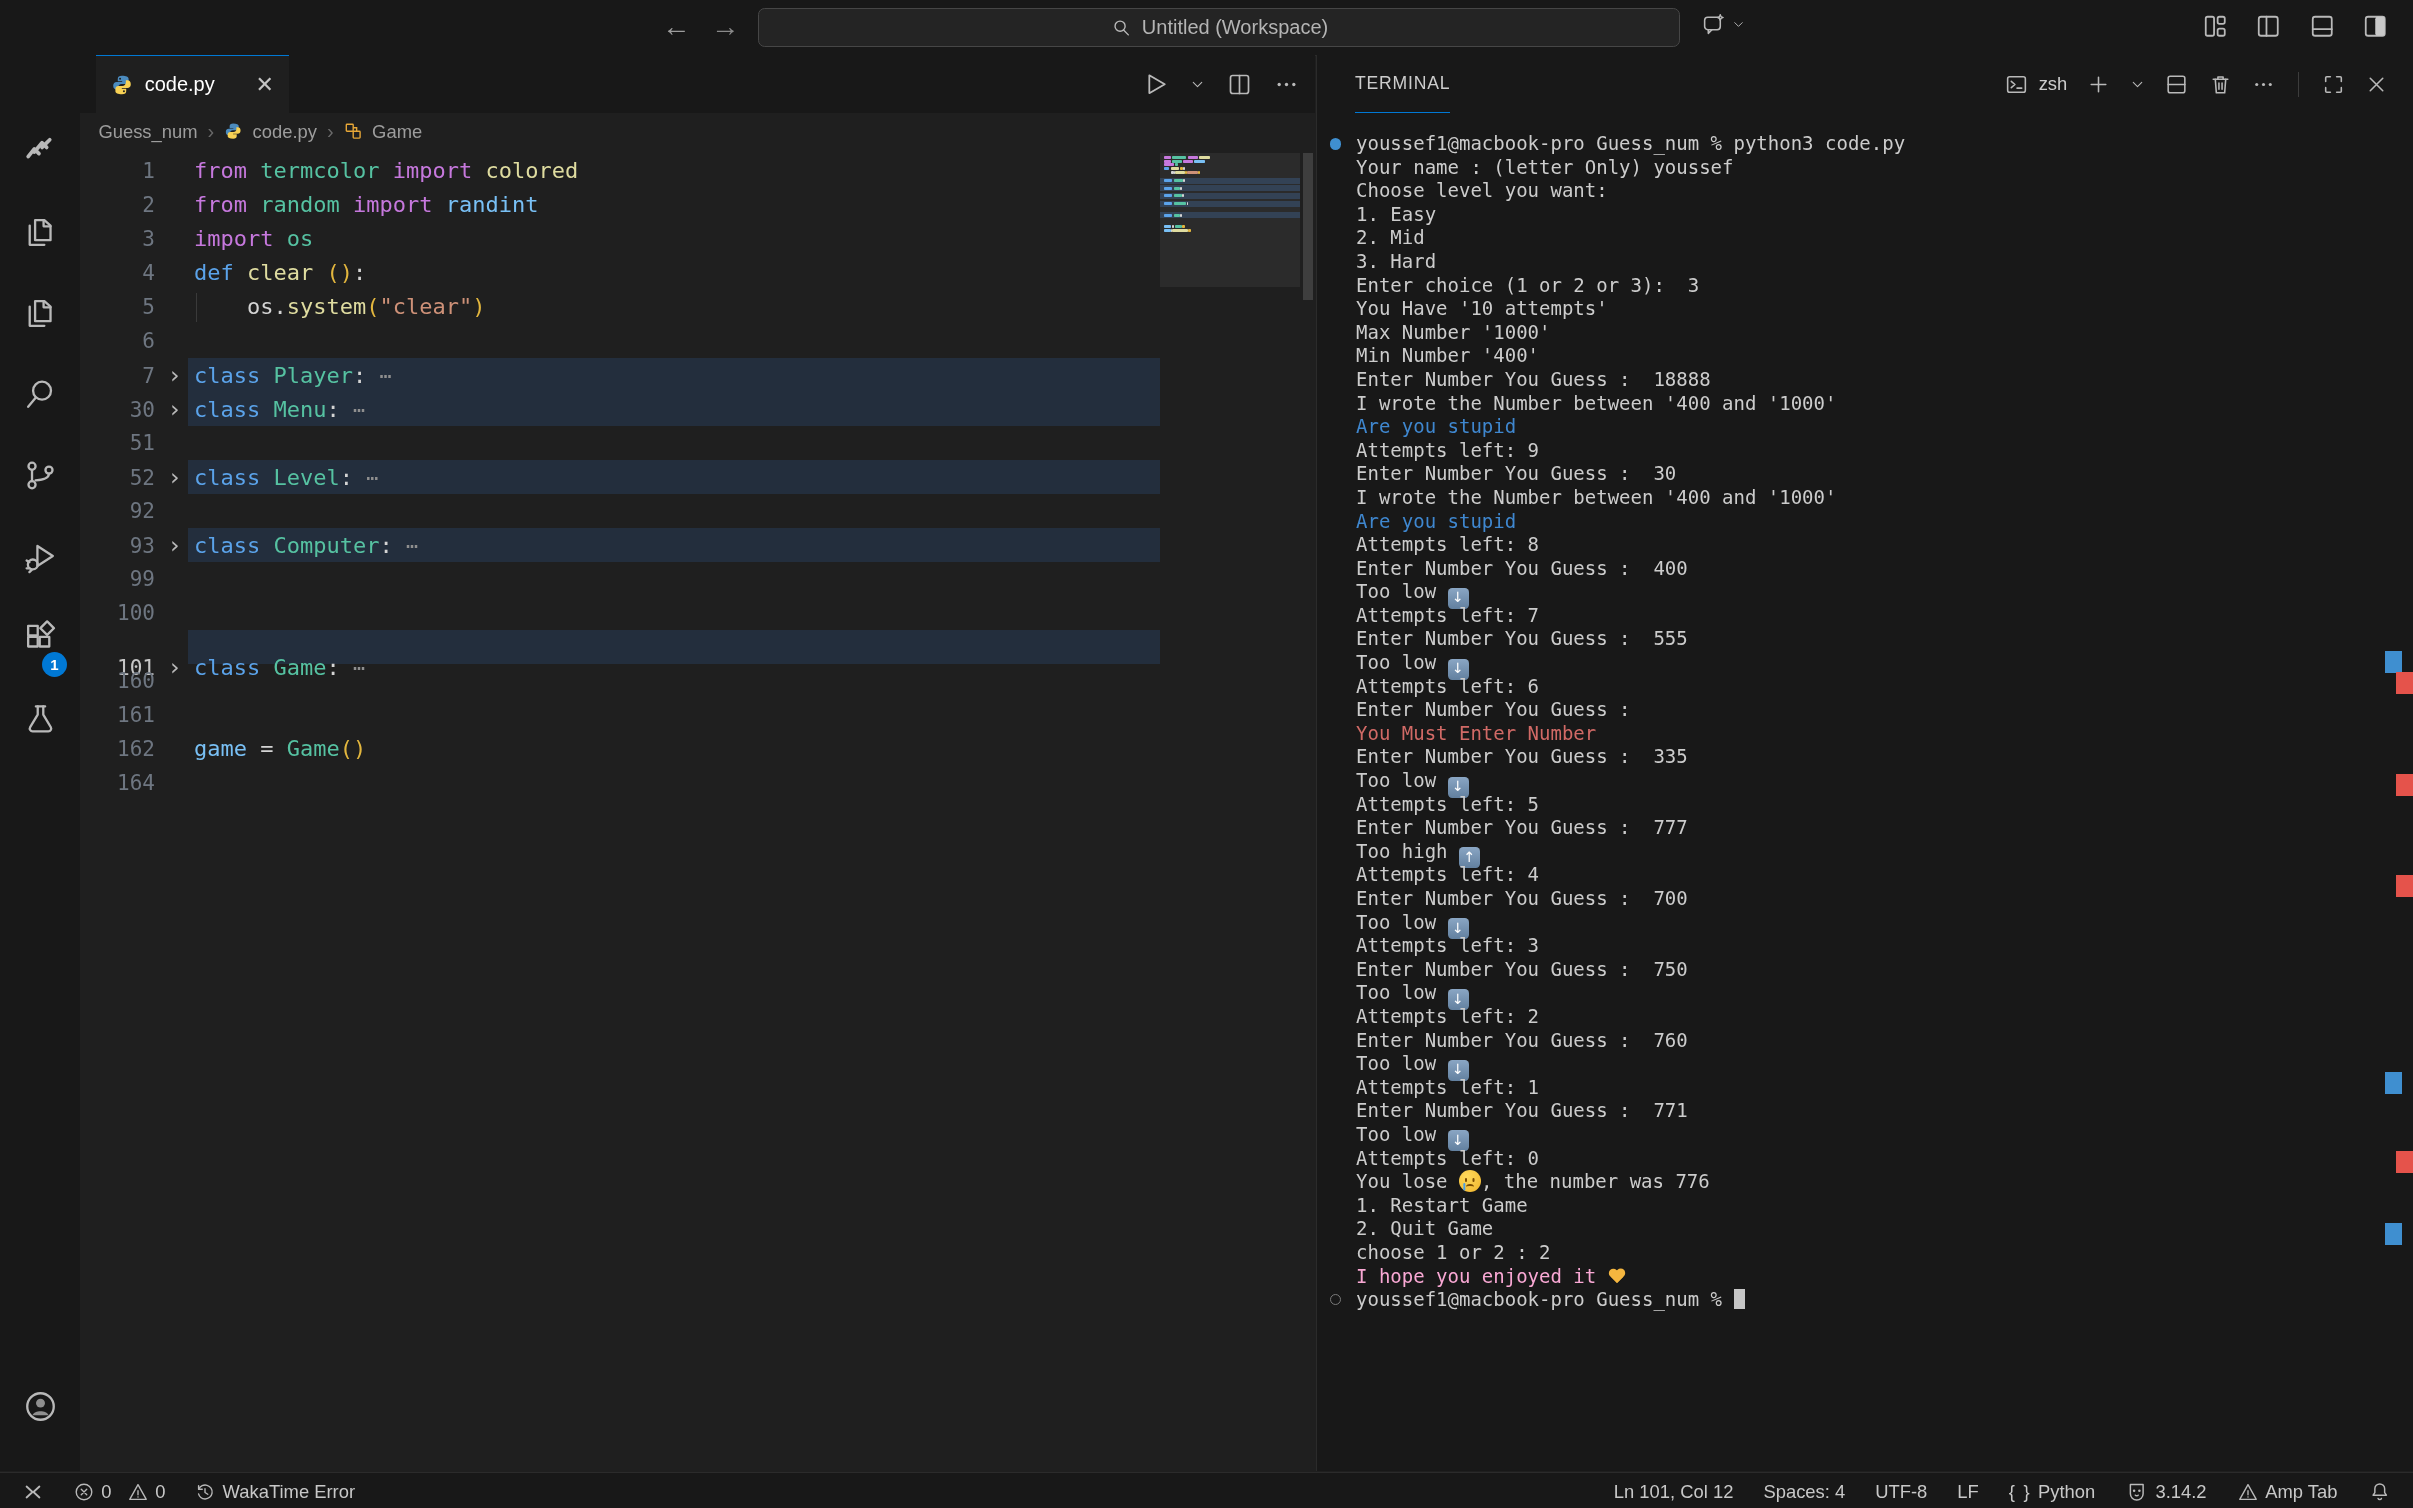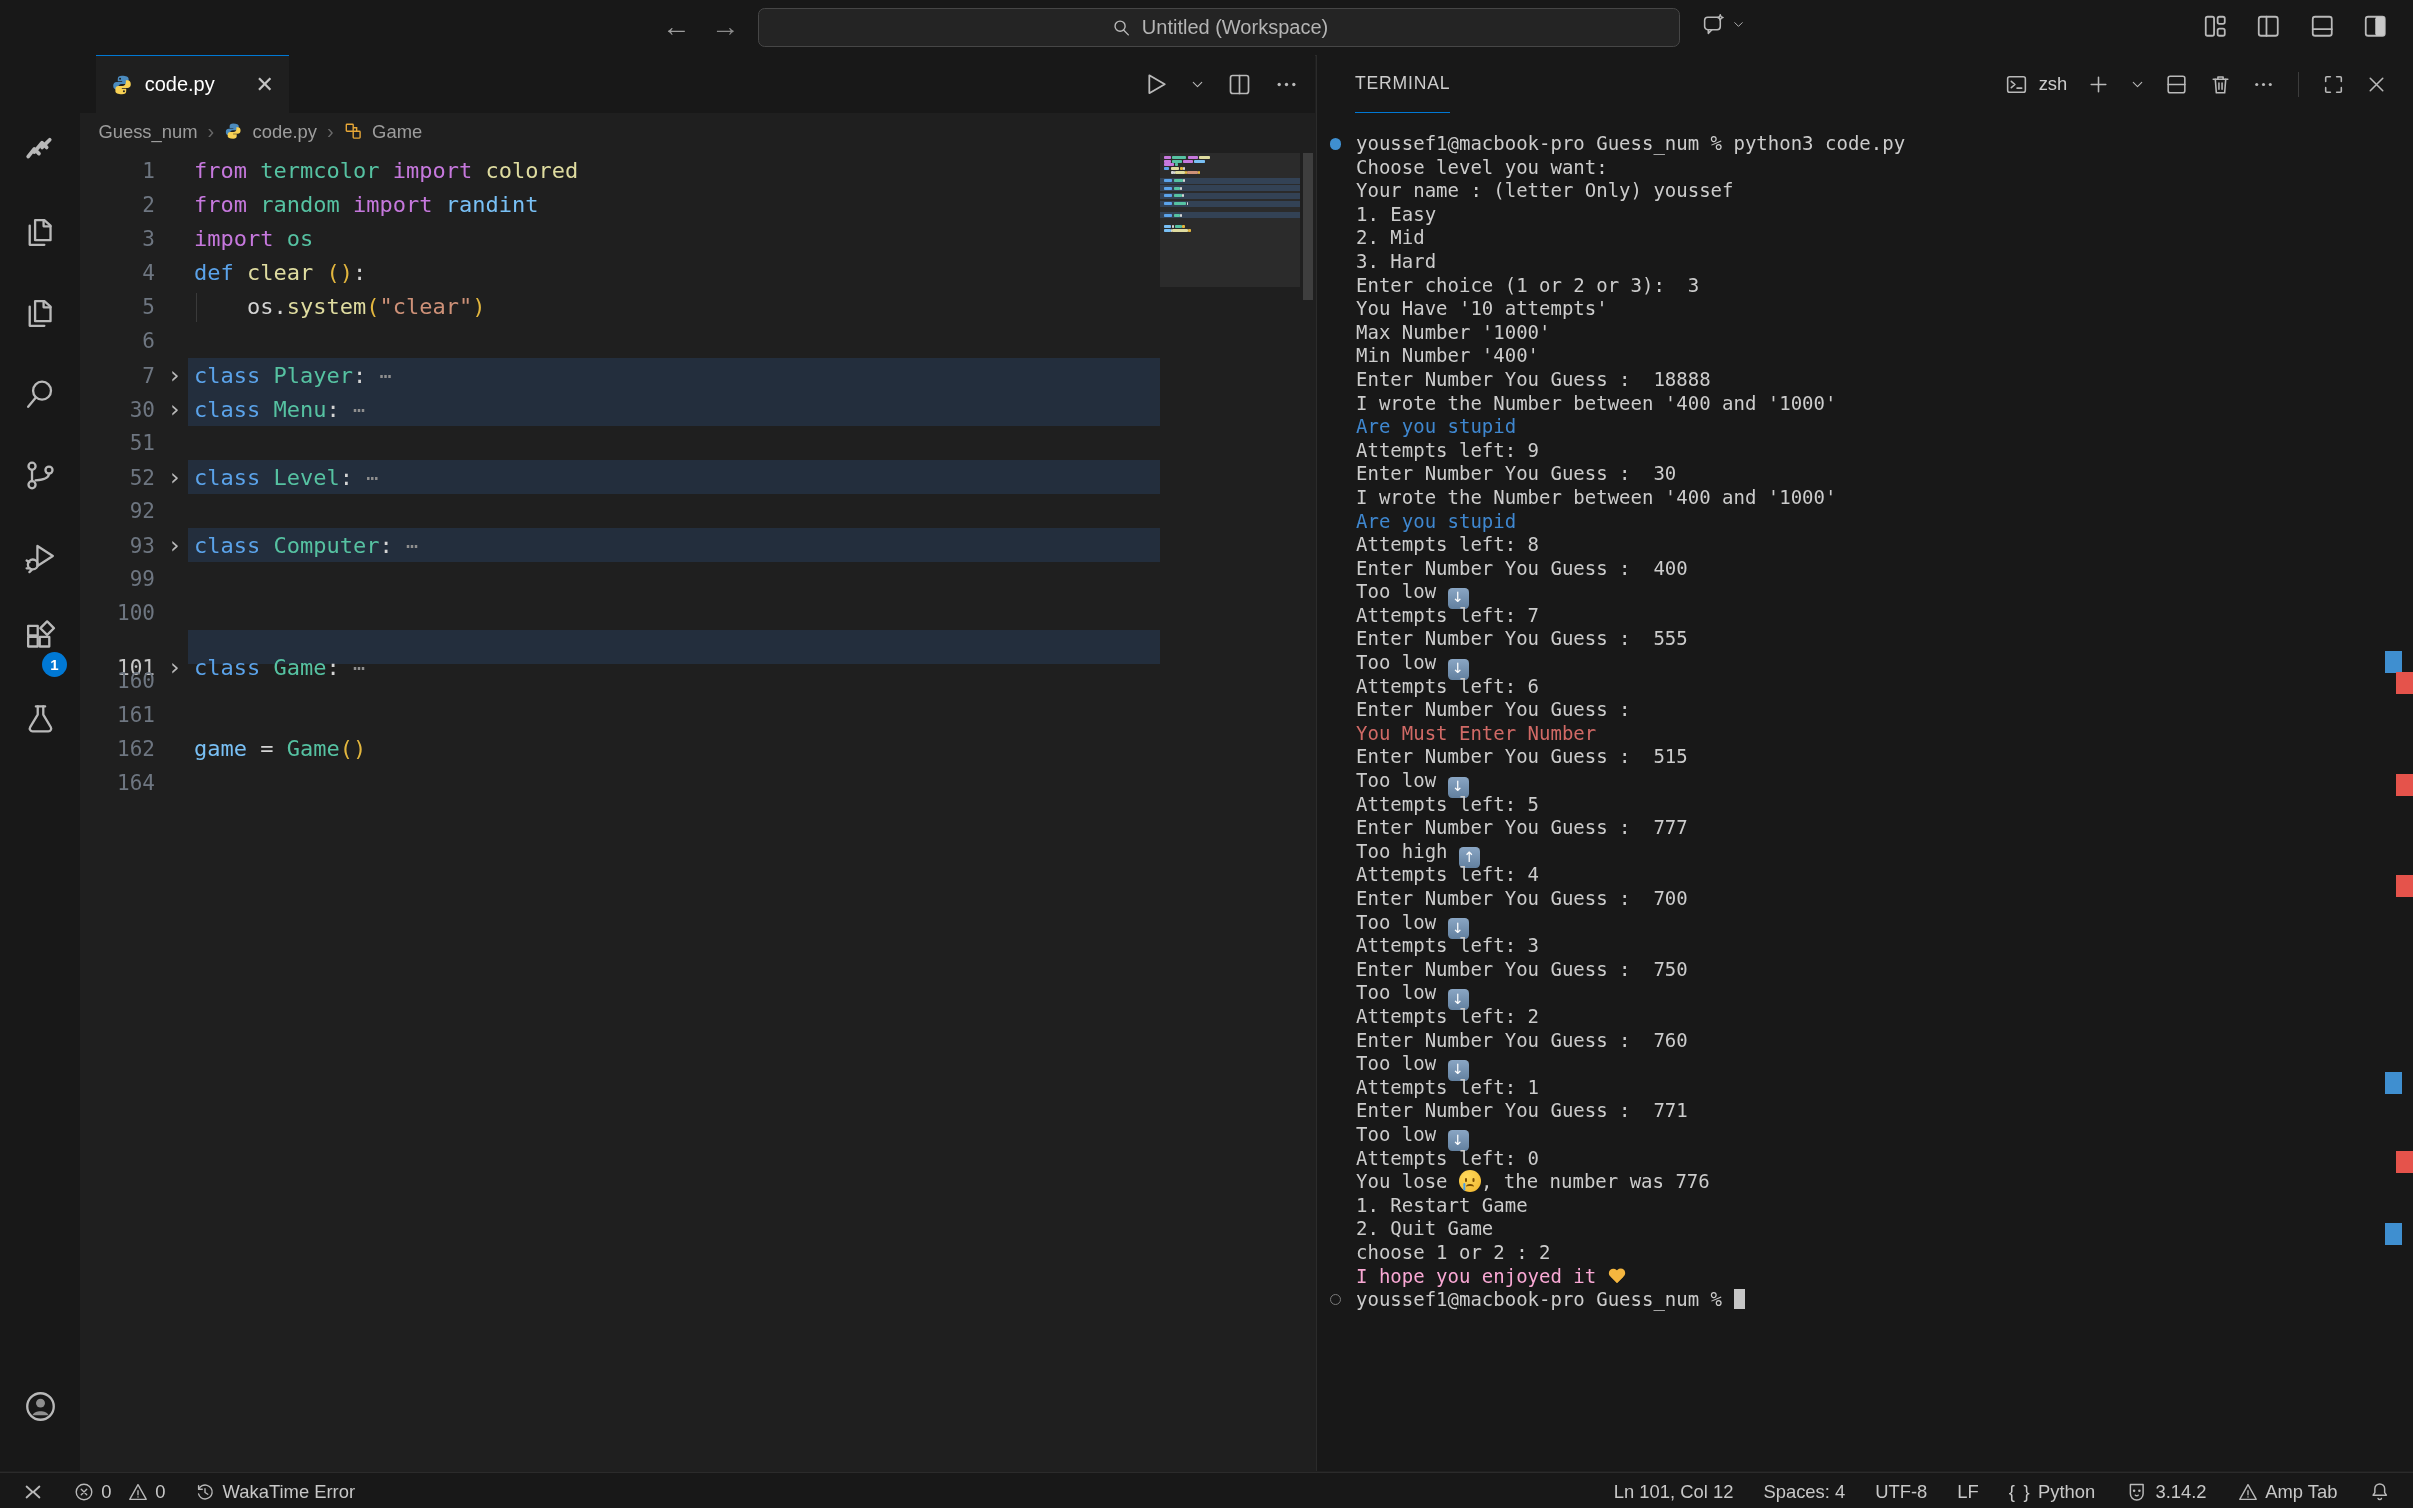--- a/index.html
+++ b/index.html
@@ -381,22 +381,22 @@
         <svg class="icn" width="25" height="25" viewBox="0 0 24 24">
           <path d="M9 4.5H5.5a1 1 0 00-1 1V9M15 4.5h3.5a1 1 0 011 1V9M9 19.5H5.5a1 1 0 01-1-1V15M15 19.5h3.5a1 1 0 001-1V15"></path>
           </svg>
         <svg class="icn" width="25" height="25" viewBox="0 0 24 24">
           <path d="M6 6l12 12M18 6L6 18"></path>
           </svg>
       </div>
     </div>
     <div id="terminal">
         <div class="tl"><span class="mark filled"></span><span>youssef1@macbook-pro Guess_num % python3 code.py</span></div>
+        <div class="tl"><span>Your name : (letter Only) youssef</span></div>
         <div class="tl"><span>Choose level you want:</span></div>
-        <div class="tl"><span>Your name : (letter Only) youssef</span></div>
         <div class="tl"><span>1. Easy</span></div>
         <div class="tl"><span>2. Mid</span></div>
         <div class="tl"><span>3. Hard</span></div>
         <div class="tl"><span>Enter choice (1 or 2 or 3):  3</span></div>
         <div class="tl"><span>You Have '10 attempts'</span></div>
         <div class="tl"><span>Max Number '1000'</span></div>
         <div class="tl"><span>Min Number '400'</span></div>
         <div class="tl"><span>Enter Number You Guess :  18888</span></div>
         <div class="tl"><span>I wrote the Number between '400 and '1000'</span></div>
         <div class="tl blue"><span>Are you stupid</span></div>
@@ -406,21 +406,21 @@
         <div class="tl blue"><span>Are you stupid</span></div>
         <div class="tl"><span>Attempts left: 8</span></div>
         <div class="tl"><span>Enter Number You Guess :  400</span></div>
         <div class="tl"><span>Too low </span><span class="key-emoji">↓</span></div>
         <div class="tl"><span>Attempts left: 7</span></div>
         <div class="tl"><span>Enter Number You Guess :  555</span></div>
         <div class="tl"><span>Too low </span><span class="key-emoji">↓</span></div>
         <div class="tl"><span>Attempts left: 6</span></div>
         <div class="tl"><span>Enter Number You Guess :</span></div>
         <div class="tl red"><span>You Must Enter Number</span></div>
-        <div class="tl"><span>Enter Number You Guess :  515</span></div>
+        <div class="tl"><span>Enter Number You Guess :  335</span></div>
         <div class="tl"><span>Too low </span><span class="key-emoji">↓</span></div>
         <div class="tl"><span>Attempts left: 5</span></div>
         <div class="tl"><span>Enter Number You Guess :  777</span></div>
         <div class="tl"><span>Too high </span><span class="key-emoji">↑</span></div>
         <div class="tl"><span>Attempts left: 4</span></div>
         <div class="tl"><span>Enter Number You Guess :  700</span></div>
         <div class="tl"><span>Too low </span><span class="key-emoji">↓</span></div>
         <div class="tl"><span>Attempts left: 3</span></div>
         <div class="tl"><span>Enter Number You Guess :  750</span></div>
         <div class="tl"><span>Too low </span><span class="key-emoji">↓</span></div>

